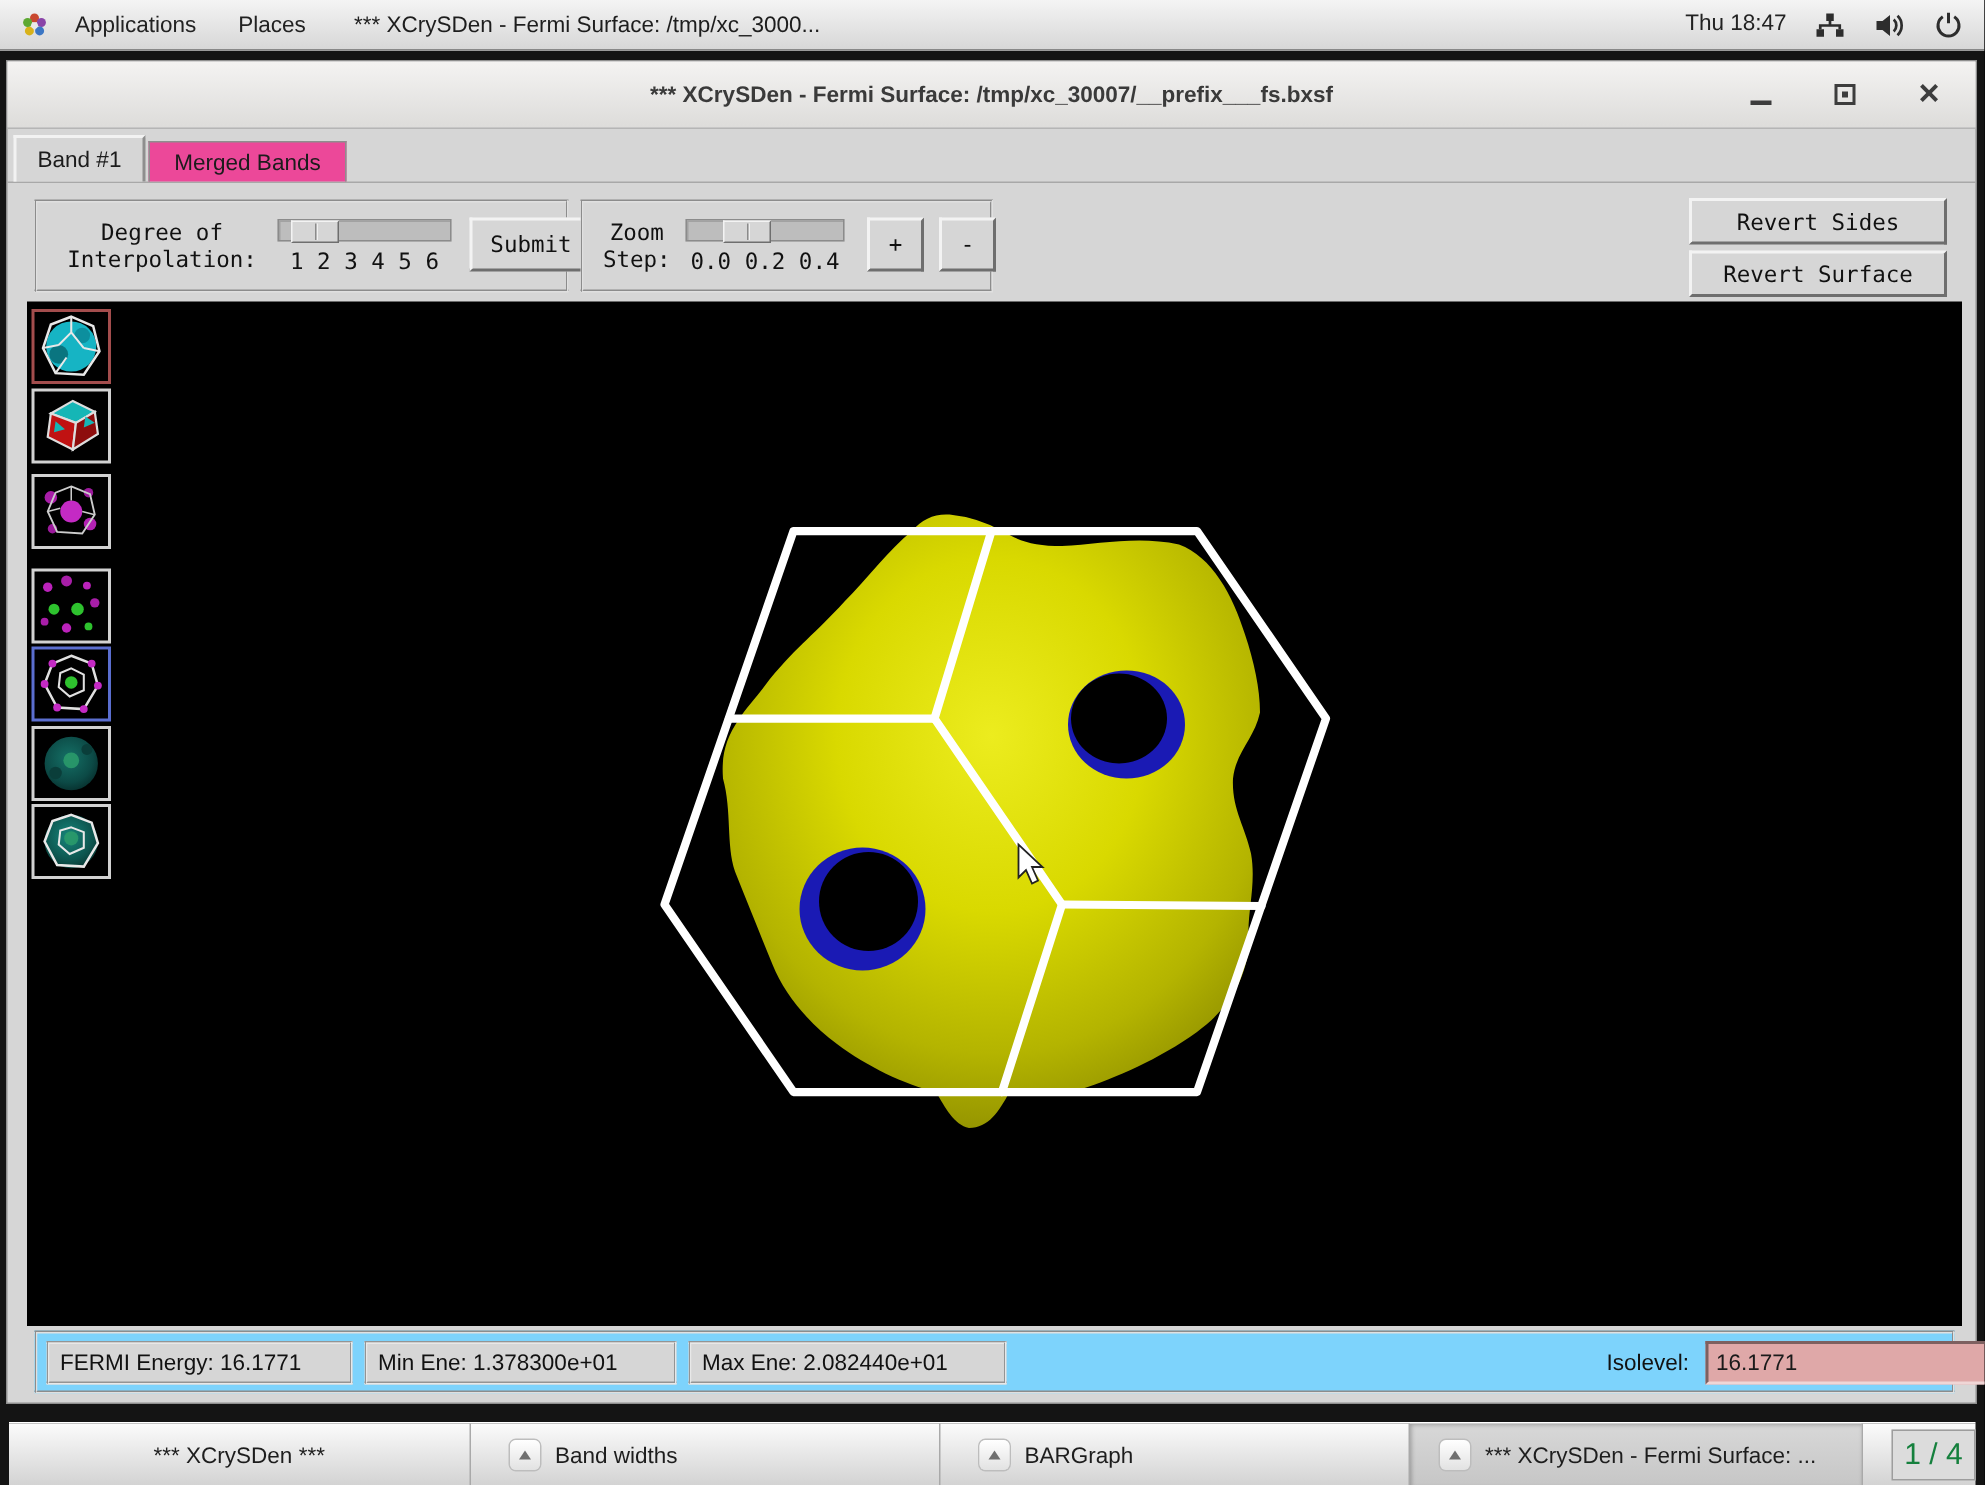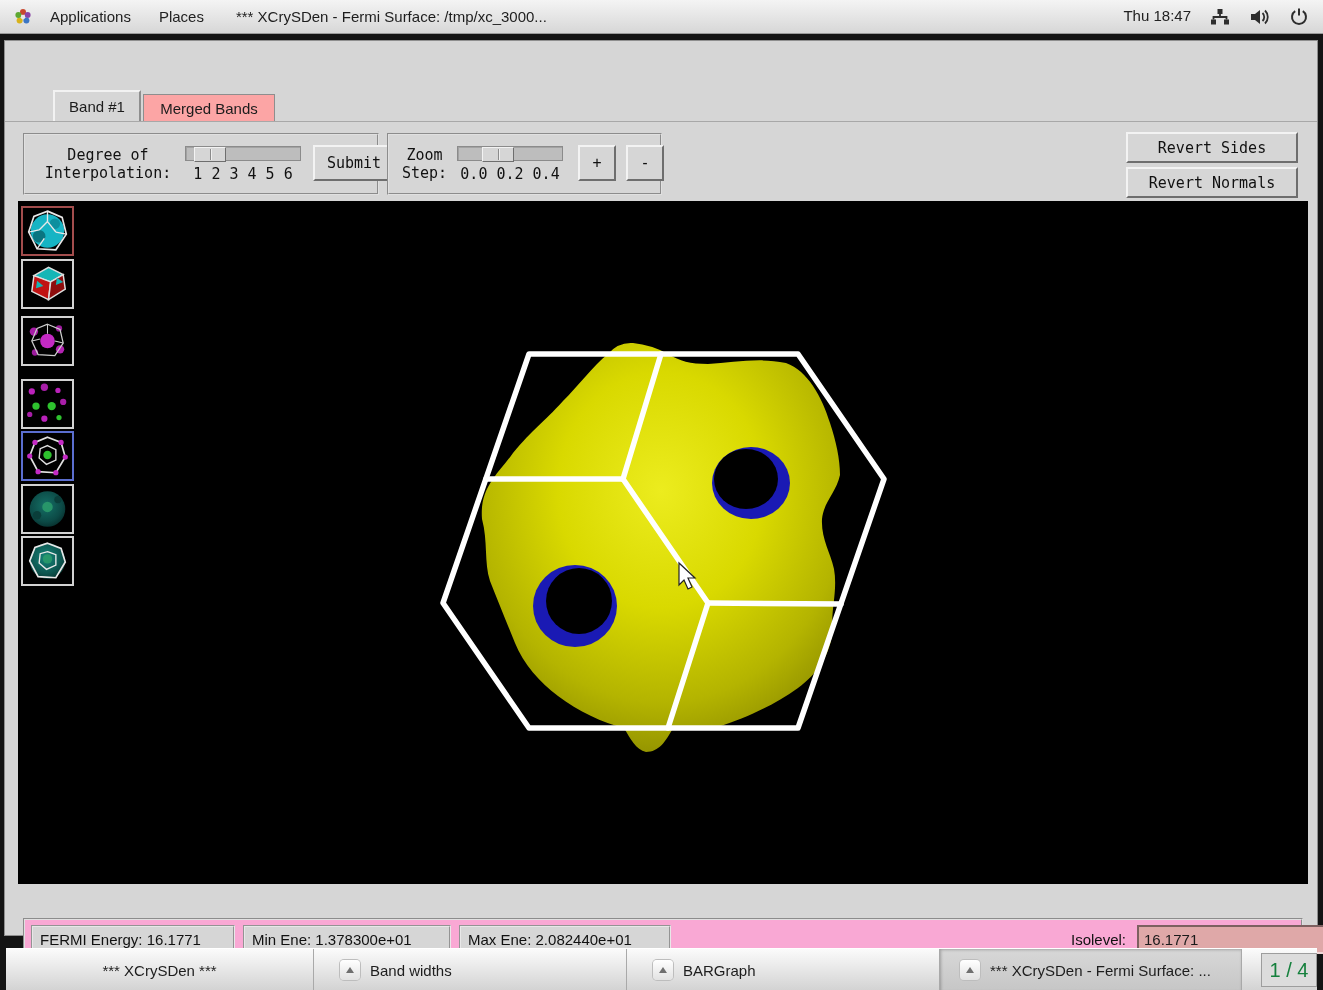--- a/index.html
+++ b/index.html
@@ -36,25 +36,25 @@
   .wbtn{width:26px;height:26px;display:flex;align-items:center;justify-content:center;cursor:default;}
   .min-glyph{width:14px;height:3px;background:#3d3d3d;margin-top:10px;}
   .max-glyph{width:10px;height:10px;border:2px solid #3d3d3d;position:relative;}
   .max-glyph::after{content:"";position:absolute;left:3px;top:3px;width:4px;height:4px;background:#3d3d3d;}
   .close-glyph{font-size:24px;font-weight:bold;color:#3d3d3d;line-height:20px;}
   
   .tabstrip{position:absolute;left:0;top:45px;right:0;height:35px;border-bottom:1px solid #a8a8a8;}
   .tab{
     position:absolute;bottom:0;box-sizing:border-box;font-size:15px;color:#1c1c1c;
     display:flex;align-items:center;justify-content:center;
-    border:1px solid #8e8e8e;border-bottom:none;margin-left:44px;
+    border:1px solid #8e8e8e;border-bottom:none;
   }
   .tab-active{left:4px;width:88px;height:31px;background:#d6d6d6;z-index:2;
     border-top:2px solid #f2f2f2;border-left:2px solid #f2f2f2;border-right:2px solid #8e8e8e;}
-  .tab-inactive{left:94px;width:132px;height:27px;background:#fca5a5;}
+  .tab-inactive{left:94px;width:132px;height:27px;background:#ec4899;}
   
   .toolbar-frame{
     position:absolute;box-sizing:border-box;border:2px groove #e0e0e0;background:#d6d6d6;
   }
   .mono{font-family:"DejaVu Sans Mono","Liberation Mono",monospace;}
   .tb-label{font-size:15px;color:#111;line-height:18px;text-align:center;}
   .tk-btn{
     position:absolute;box-sizing:border-box;background:#d6d6d6;
     border:2px solid;border-color:#f3f3f3 #6e6e6e #6e6e6e #f3f3f3;
     font-size:15px;color:#111;display:flex;align-items:center;justify-content:center;
@@ -75,22 +75,22 @@
   .thumb{
     position:absolute;left:3px;width:53px;height:50px;box-sizing:border-box;
     background:#000;border:2px solid #d2d2d2;cursor:default;
   }
   .thumb svg{display:block;width:100%;height:100%;}
   .thumb-sel-red{border-color:#a34d4d;}
   .thumb-sel-blue{border-color:#5b6ecf;}
   .fermi-svg{position:absolute;left:0;top:0;}
   
   .statusbar{
-    position:absolute;left:18px;right:14px;top:877px;height:42px;box-sizing:border-box;
-    border:2px groove #e0e0e0;background:#f9a8d4;
+    position:absolute;left:18px;right:14px;top:846px;height:42px;box-sizing:border-box;
+    border:2px groove #e0e0e0;background:#7dd3fc;
   }
   .status-field{
     position:absolute;top:5px;height:29px;box-sizing:border-box;
     border:2px groove #e8e8e8;display:flex;align-items:center;padding:0 7px;
     font-size:15px;color:#111;background:#d6d6d6;white-space:nowrap;
   }
   .iso-label{position:absolute;top:5px;height:29px;display:flex;align-items:center;font-size:15px;color:#111;}
   .iso-entry{
     position:absolute;top:5px;height:29px;box-sizing:border-box;width:196px;
     background:#dfa8a8;border:2px solid;border-color:#7d6060 #efd6d6 #efd6d6 #7d6060;
@@ -154,20 +154,34 @@
     </svg>
     <svg width="20" height="20" viewBox="0 0 20 20">
       <path d="M6.2 4.2 A7 7 0 1 0 13.8 4.2" stroke="#2d2d2d" stroke-width="2" fill="none"></path>
       <line x1="10" y1="1.5" x2="10" y2="8.5" stroke="#2d2d2d" stroke-width="2"></line>
     </svg>
   </div>
 </div>
 
 <div class="xwin">
 
+  <div class="titlebar">
+    <span class="titlebar-text centered-label">*** XCrySDen - Fermi Surface: /tmp/xc_30007/__prefix___fs.bxsf</span>
+    <div class="win-controls">
+      <div class="wbtn">
+          <div class="min-glyph"></div>
+        </div>
+      <div class="wbtn">
+          <div class="max-glyph"></div>
+        </div>
+      <div class="wbtn">
+          <span class="close-glyph">×</span>
+        </div>
+    </div>
+  </div>
 
   <div class="tabstrip">
     <div class="tab tab-active">Band #1</div>
     <div class="tab tab-inactive">Merged Bands</div>
   </div>
 
   <div class="toolbar-frame" style="left:18px;top:92px;width:356px;height:62px;">
     <div class="tb-label mono" style="position:absolute;left:8px;top:11px;width:150px;text-align:center;">
       <div>Degree of</div>
       <div>Interpolation:</div>
@@ -186,21 +200,21 @@
     </div>
     <div class="tk-slider" style="left:68px;top:11px;width:106px;">
       <div class="tk-thumb" style="left:24px;width:30px;"></div>
     </div>
     <div class="tb-label mono" style="position:absolute;left:62px;top:30px;width:118px;">0.0 0.2 0.4</div>
     <div class="tk-btn mono" style="left:189px;top:10px;width:38px;height:36px;">+</div>
     <div class="tk-btn mono" style="left:237px;top:10px;width:38px;height:36px;">-</div>
   </div>
 
   <div class="tk-btn mono" style="left:1121px;top:91px;width:172px;height:31px;">Revert Sides</div>
-  <div class="tk-btn mono" style="left:1121px;top:126px;width:172px;height:31px;">Revert Normals</div>
+  <div class="tk-btn mono" style="left:1121px;top:126px;width:172px;height:31px;">Revert Surface</div>
 
   <div class="gl-canvas">
 
     <div class="thumb thumb-sel-red" style="top:5px;">
       <svg viewBox="0 0 46 44">
         <circle cx="23" cy="22" r="16" fill="#16b4c4"></circle>
         <circle cx="15" cy="27" r="6" fill="#0a7580"></circle>
         <circle cx="30" cy="15" r="5" fill="#0d8f9e"></circle>
         <polygon points="23,3 37,9 41,25 31,40 13,39 5,23 10,8" fill="none" stroke="#e8e8e8" stroke-width="1.6"></polygon>
         <path d="M23,3 23,13 M5,23 15,21 M41,25 31,23 M13,39 20,29 M23,13 15,21 M23,13 31,23" fill="none" stroke="#e8e8e8" stroke-width="1.3"></path>

